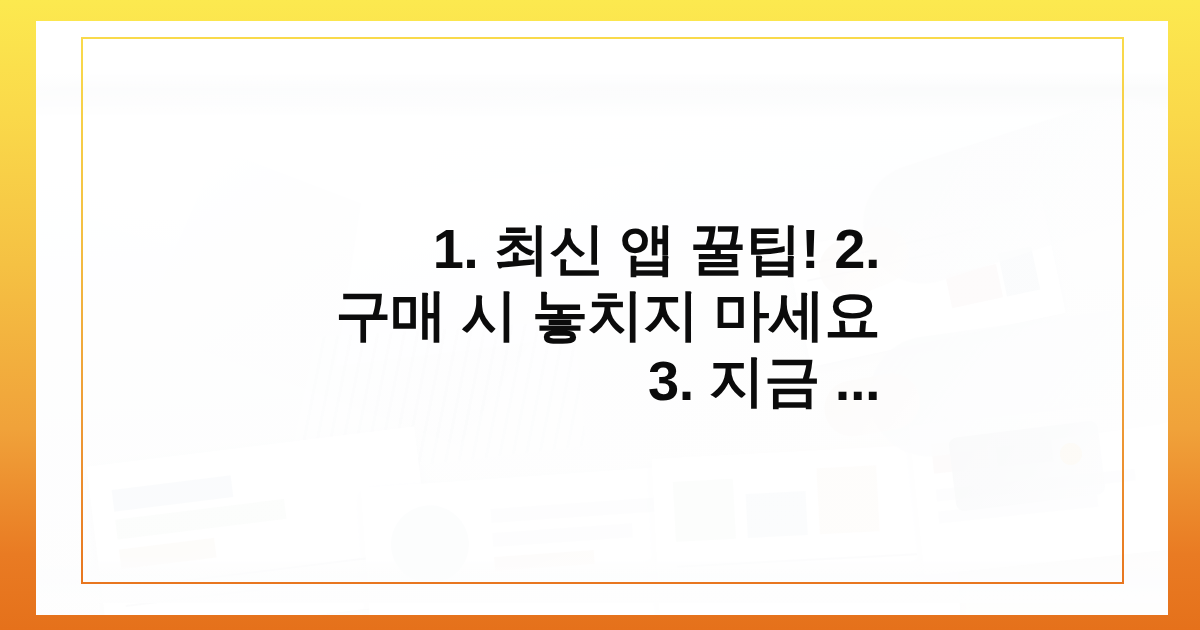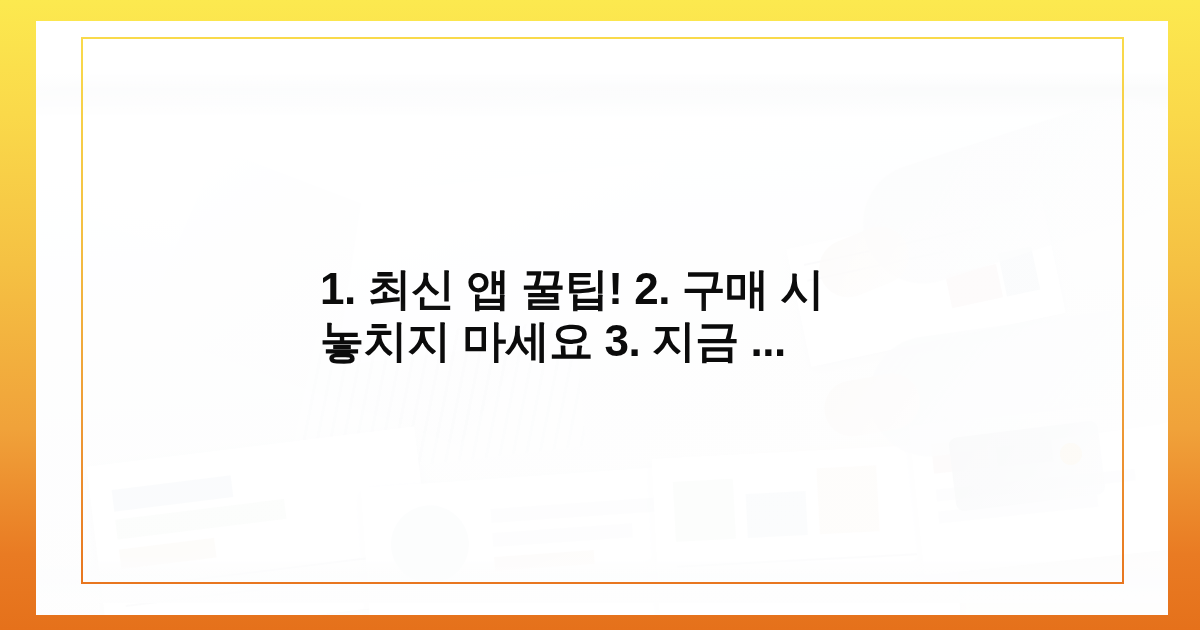--- a/index.html
+++ b/index.html
@@ -181,25 +181,25 @@
   .headline-wrap {
     position: absolute;
     inset: 0;
     display: flex;
     align-items: center;
     justify-content: center;
     pointer-events: none;
   }
   .headline {
     margin: 0;
-    text-align: left;
+    text-align: right;
     color: #0b0b0b;
     font-family: "Liberation Sans", "DejaVu Sans", sans-serif;
     font-weight: 700;
-    font-size: 44px;
+    font-size: 56px;
     line-height: 1.18;
     letter-spacing: -0.5px;
     max-width: 560px;
     word-break: keep-all;
     text-shadow:
        0 0 14px rgba(255,255,255,0.95),
        0 0 26px rgba(255,255,255,0.85),
        0 1px 0 rgba(255,255,255,0.6);
   }
 </style>

